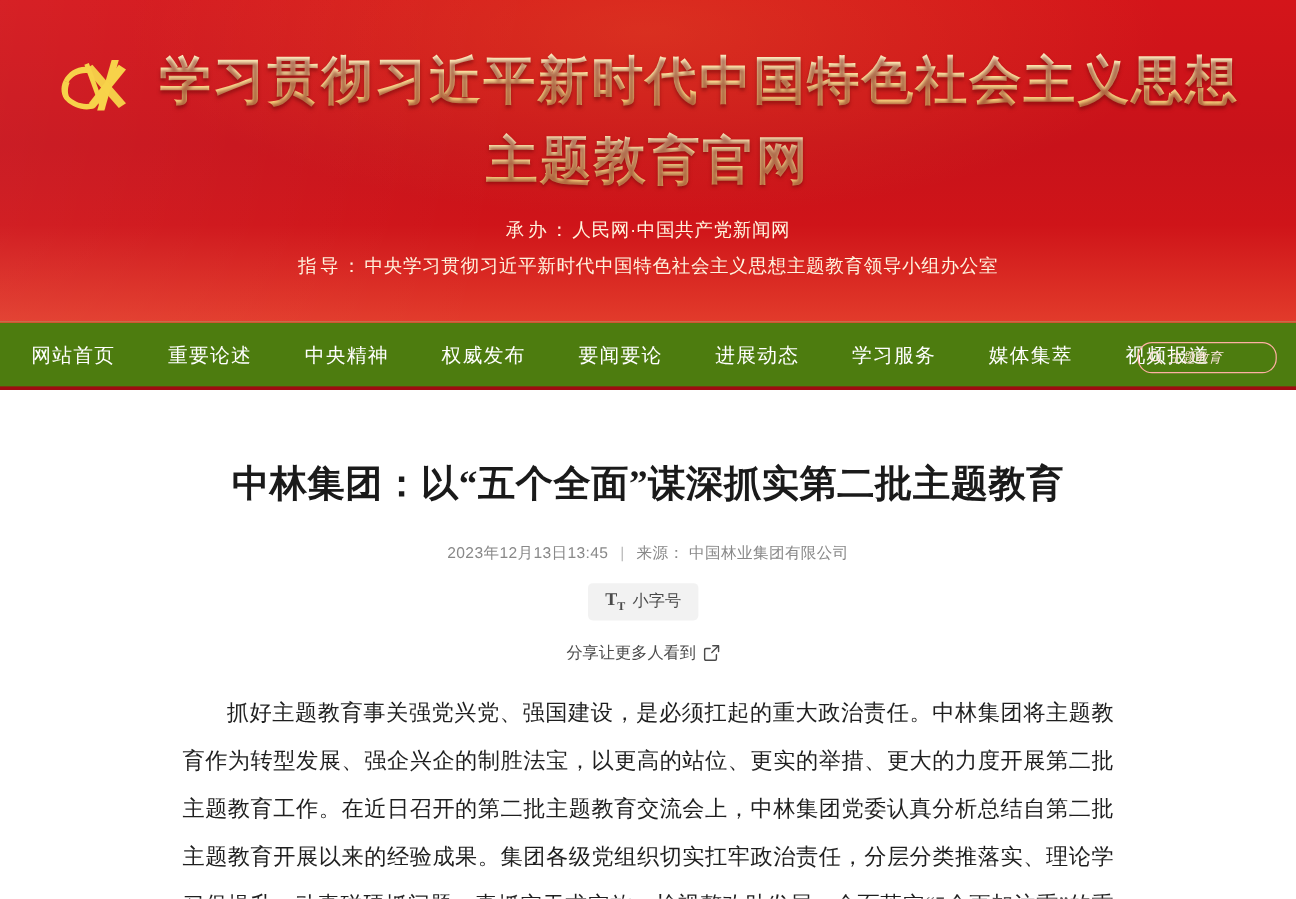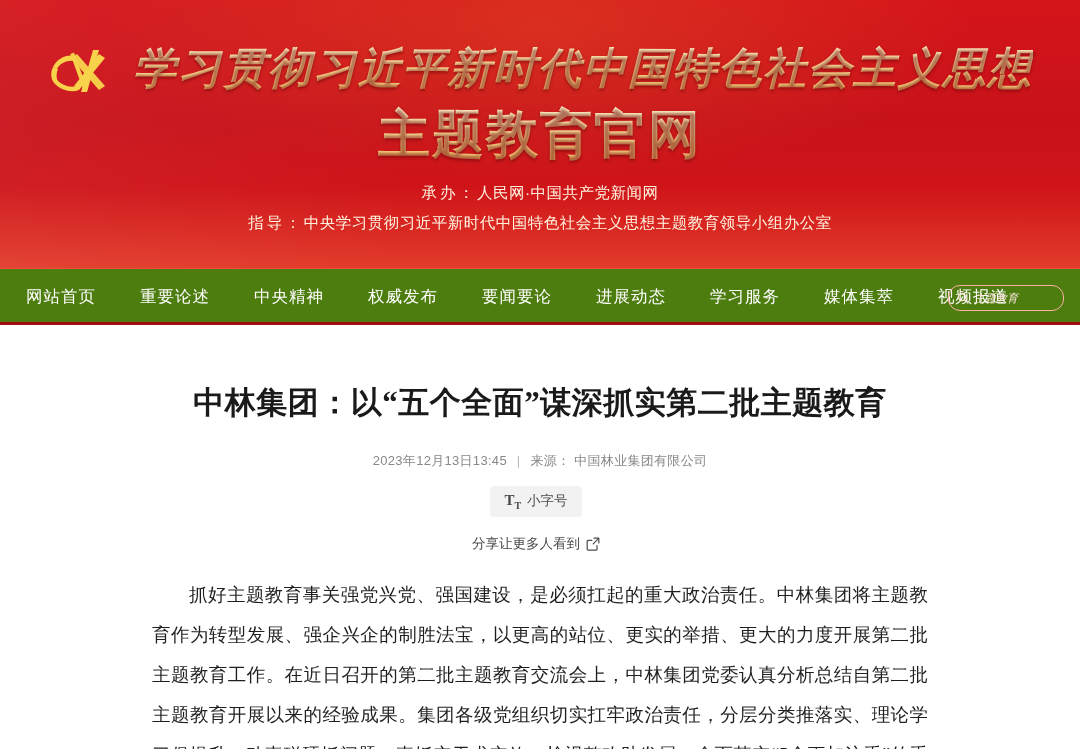--- a/index.html
+++ b/index.html
@@ -57,24 +57,23 @@
     letter-spacing: 2px;
     text-shadow: 0 2px 3px rgba(110,10,10,0.55);
   }
   .banner-title-1 {
     font-size: 43px;
     line-height: 54px;
     background: linear-gradient(180deg, #fff4cf 0%, #ffe39a 45%, #f6c46a 100%);
     -webkit-background-clip: text;
     background-clip: text;
     color: transparent;
-    font-style: italic;
   }
   .banner-title-2 {
-    font-size: 52px;
+    font-size: 43px;
     line-height: 58px;
     margin-top: 4px;
     background: linear-gradient(180deg, #fff4cf 0%, #ffe39a 45%, #f6c46a 100%);
     -webkit-background-clip: text;
     background-clip: text;
     color: transparent;
   }
   .sub-lines {
     margin-top: 14px;
     text-align: center;

